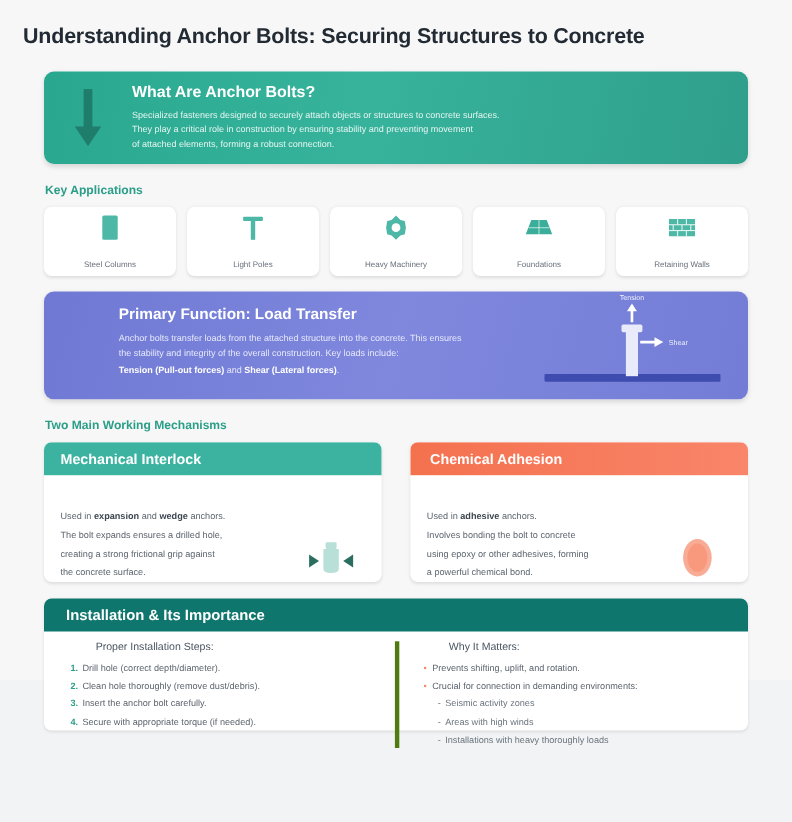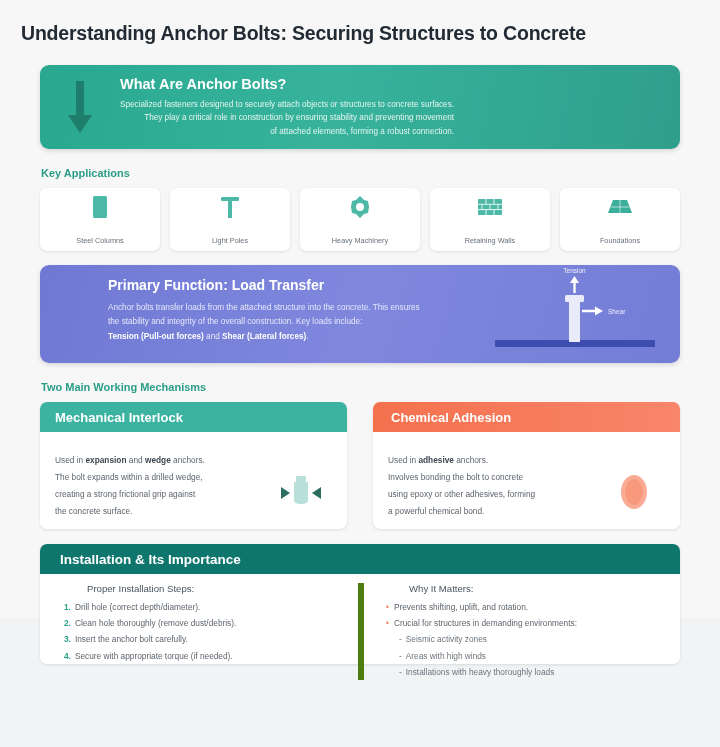--- a/index.html
+++ b/index.html
@@ -45,21 +45,20 @@
   .hero-title {
     color: #ffffff;
     font-size: 14.5px;
     font-weight: bold;
     margin-bottom: 6px;
   }
   .hero-body {
     color: #e4f5f1;
     font-size: 8.2px;
     line-height: 1.65;
-    text-align: right;
   }
 
   
   .section-heading {
     color: #2b9e88;
     font-size: 11px;
     font-weight: bold;
     margin: 18px 0 9px 21px;
   }
 
@@ -140,21 +139,21 @@
     padding-left: 15px;
     color: #ffffff;
     font-size: 13px;
     font-weight: bold;
   }
   .mech-head.teal   { background: #3bb3a0; }
   .mech-head.orange { background: linear-gradient(90deg,#f4714e 0%, #f9856a 100%); padding-left: 18px; }
   .mech-body {
     flex: 1 1 auto;
     display: flex;
-    align-items: center;
+    align-items: flex-end;
     padding: 11px 14px 0 15px;
   }
   .mech-text {
     font-size: 8.3px;
     color: #5c656e;
     line-height: 2.05;
     flex: 1 1 auto;
   }
   .mech-text b { color: #3c4650; font-weight: bold; }
   .mech-icon { flex: 0 0 64px; display:flex; justify-content:center; padding-top: 12px; }
@@ -178,21 +177,21 @@
     padding-left: 20px;
     color: #ffffff;
     font-size: 13.5px;
     font-weight: bold;
   }
   .install-cols {
     display: flex;
     padding: 9px 0 0 0;
   }
   .install-col { flex: 1 1 0; padding: 0 14px 0 24px; }
-  .install-col.right { border-left: 6px solid #4d7c0f; padding-left: 22px; }
+  .install-col.right { border-left: 4px solid #4d7c0f; padding-left: 22px; }
   .col-title {
     font-size: 9.6px;
     color: #495561;
     margin-bottom: 5px;
     margin-left: 23px;
   }
   .step, .bullet, .subitem {
     font-size: 8.3px;
     color: #5c656e;
     line-height: 1.95;
@@ -257,20 +256,31 @@
     </div>
 
     <div class="app-card">
       <div class="app-icon">
         <svg width="24" height="24" viewBox="0 0 24 24">
           <polygon points="12,1 16,5 20,6 21,12 20,18 16,19 12,23 8,19 4,18 3,12 4,6 8,5" fill="#4cb8a5"></polygon>
           <circle cx="12" cy="12" r="4" fill="#ffffff"></circle>
         </svg>
       </div>
       <div class="app-label">Heavy Machinery</div>
+    </div>
+
+    <div class="app-card">
+      <div class="app-icon">
+        <svg width="28" height="18" viewBox="0 0 28 18">
+          <polygon points="7,2 21,2 26,15 2,15" fill="#3aae9a"></polygon>
+          <line x1="14" y1="2" x2="14" y2="15" stroke="#ffffff" stroke-width="1" opacity=".6"></line>
+          <line x1="4.5" y1="9" x2="23.5" y2="9" stroke="#ffffff" stroke-width="1" opacity=".6"></line>
+        </svg>
+      </div>
+      <div class="app-label">Foundations</div>
     </div>
 
     <div class="app-card">
       <div class="app-icon">
         <svg width="24" height="16" viewBox="0 0 24 16">
           <rect x="0" y="0" width="24" height="16" rx="1" fill="#4cb8a5"></rect>
           <g stroke="#ffffff" stroke-width="1" opacity=".85">
             <line x1="0" y1="5.3" x2="24" y2="5.3"></line>
             <line x1="0" y1="10.6" x2="24" y2="10.6"></line>
             <line x1="8" y1="0" x2="8" y2="5.3"></line>
@@ -278,31 +288,20 @@
             <line x1="4" y1="5.3" x2="4" y2="10.6"></line>
             <line x1="12" y1="5.3" x2="12" y2="10.6"></line>
             <line x1="20" y1="5.3" x2="20" y2="10.6"></line>
             <line x1="8" y1="10.6" x2="8" y2="16"></line>
             <line x1="16" y1="10.6" x2="16" y2="16"></line>
           </g>
         </svg>
       </div>
       <div class="app-label">Retaining Walls</div>
     </div>
-
-    <div class="app-card">
-      <div class="app-icon">
-        <svg width="28" height="18" viewBox="0 0 28 18">
-          <polygon points="7,2 21,2 26,15 2,15" fill="#3aae9a"></polygon>
-          <line x1="14" y1="2" x2="14" y2="15" stroke="#ffffff" stroke-width="1" opacity=".6"></line>
-          <line x1="4.5" y1="9" x2="23.5" y2="9" stroke="#ffffff" stroke-width="1" opacity=".6"></line>
-        </svg>
-      </div>
-      <div class="app-label">Foundations</div>
-    </div>
   </div>
 
   <div class="load">
     <div class="load-left">
       <div class="load-title">Primary Function: Load Transfer</div>
       <div class="load-body">
         <div>Anchor bolts transfer loads from the attached structure into the concrete. This ensures</div>
         <div>the stability and integrity of the overall construction. Key loads include:</div>
         <div>
           <b>Tension (Pull-out forces)</b><span> and </span><b>Shear (Lateral forces)</b><span>.</span>
@@ -332,21 +331,21 @@
   <div class="section-heading">Two Main Working Mechanisms</div>
   <div class="mechs">
 
     <div class="mech">
       <div class="mech-head teal">Mechanical Interlock</div>
       <div class="mech-body">
         <div class="mech-text">
           <div>
             <span>Used in </span><b>expansion</b><span> and </span><b>wedge</b><span> anchors.</span>
           </div>
-          <div>The bolt expands within a drilled wedge,</div>
+          <div>The bolt expands ensures a drilled hole,</div>
           <div>creating a strong frictional grip against</div>
           <div>the concrete surface.</div>
         </div>
         <div class="mech-icon">
           <svg width="46" height="40" viewBox="0 0 46 40">
             <rect x="18" y="4" width="10" height="6" rx="1" fill="#b8e0d8"></rect>
             <path d="M16 10 h14 v18 q0 4 -7 4 q-7 0 -7 -4 z" fill="#b8e0d8"></path>
             <polygon points="12,21 3,15 3,27" fill="#2a6e60"></polygon>
             <polygon points="34,21 43,15 43,27" fill="#2a6e60"></polygon>
           </svg>
@@ -402,21 +401,21 @@
 
       <div class="install-col right">
         <div class="col-title">Why It Matters:</div>
 
         <div class="bullet">
           <span class="bullet-dot">•</span>
           <span>Prevents shifting, uplift, and rotation.</span>
         </div>
         <div class="bullet">
           <span class="bullet-dot">•</span>
-          <span>Crucial for structures in demanding environments:</span>
+          <span>Crucial for connection in demanding environments:</span>
         </div>
 
         <div class="subitem">
           <span class="sub-dash">-</span>
           <span>Seismic activity zones</span>
         </div>
         <div class="subitem">
           <span class="sub-dash">-</span>
           <span>Areas with high winds</span>
         </div>

